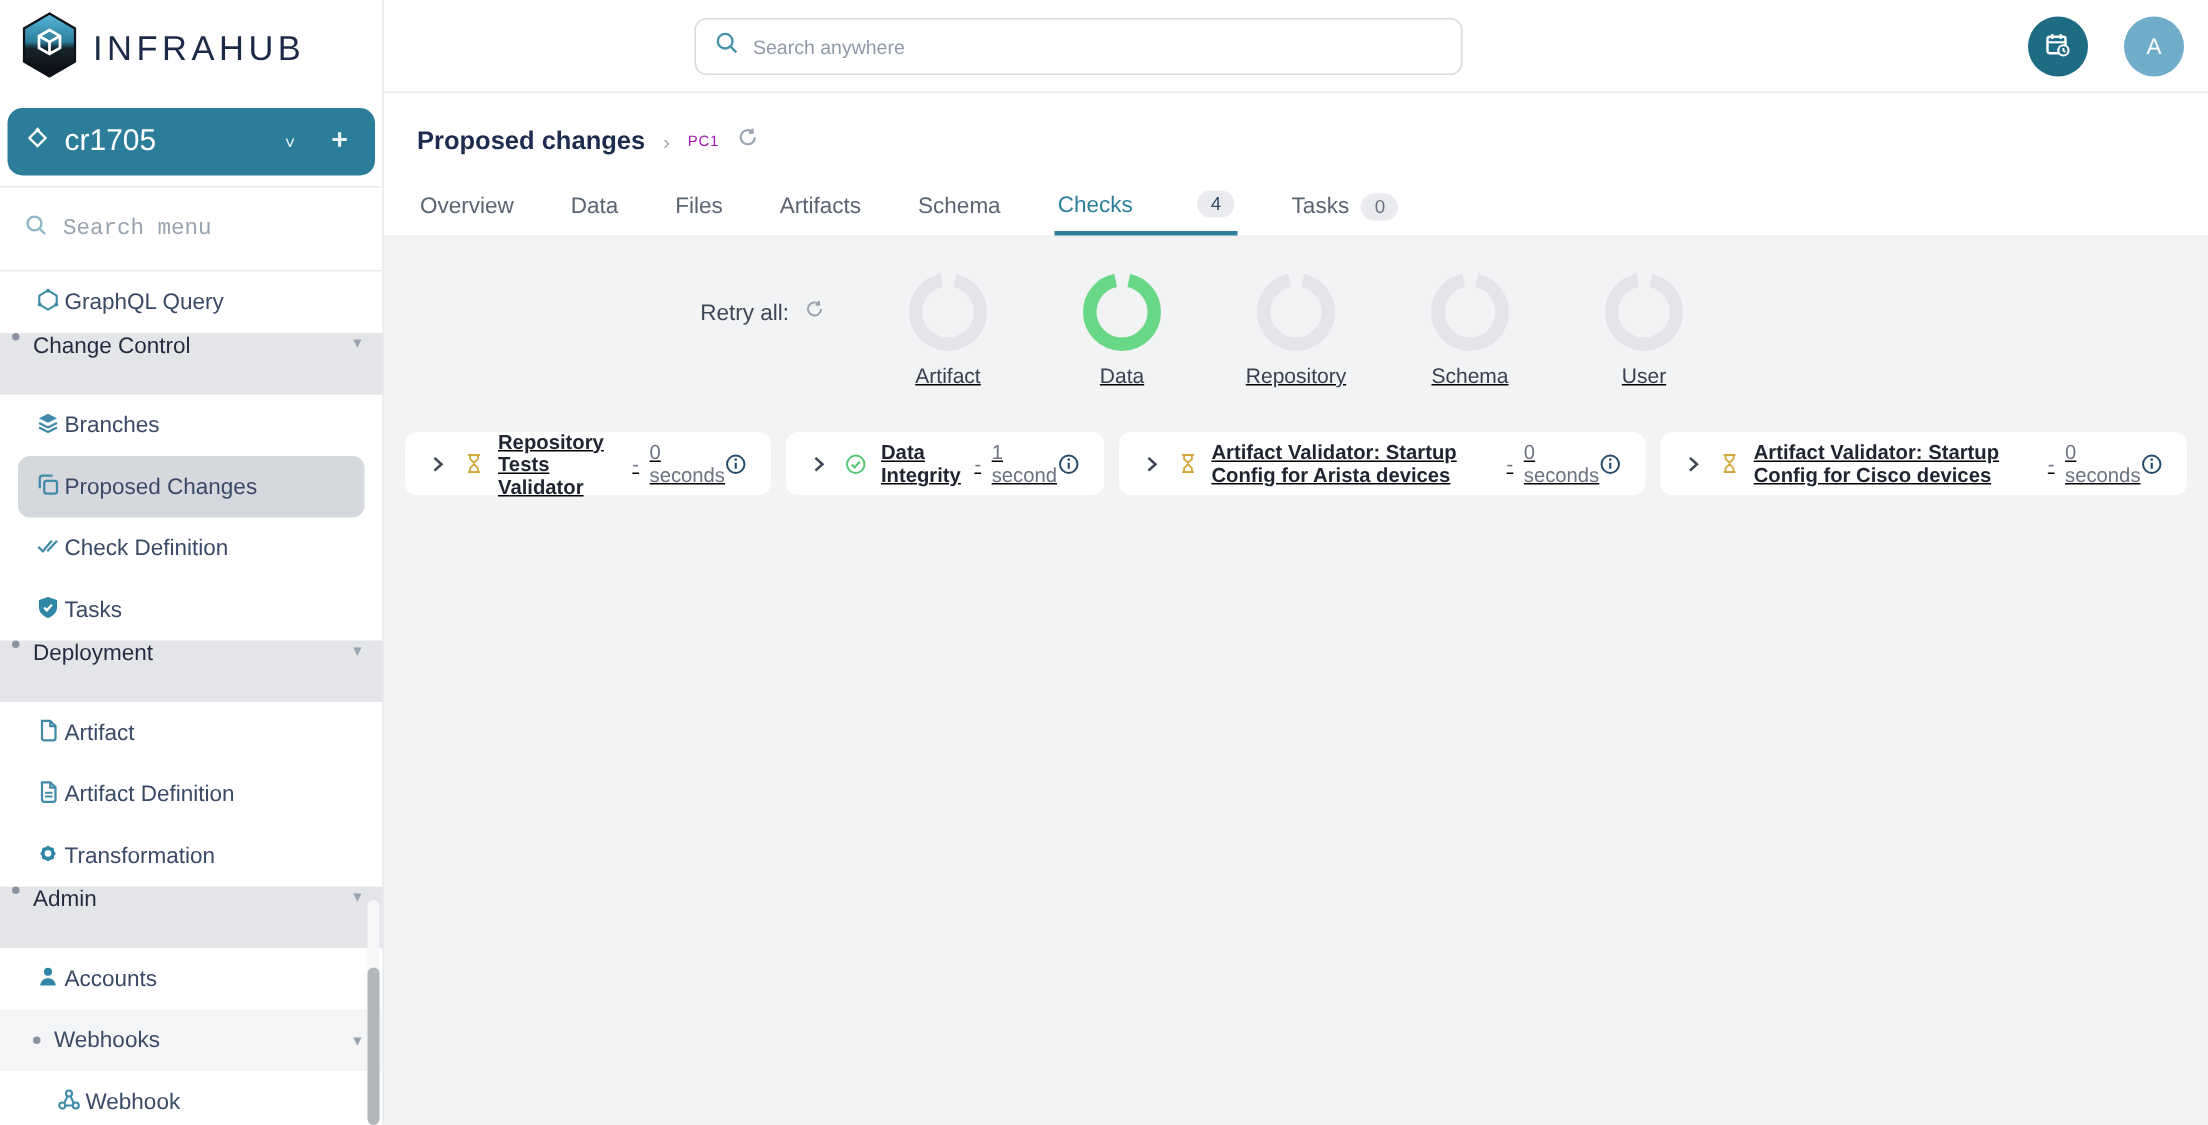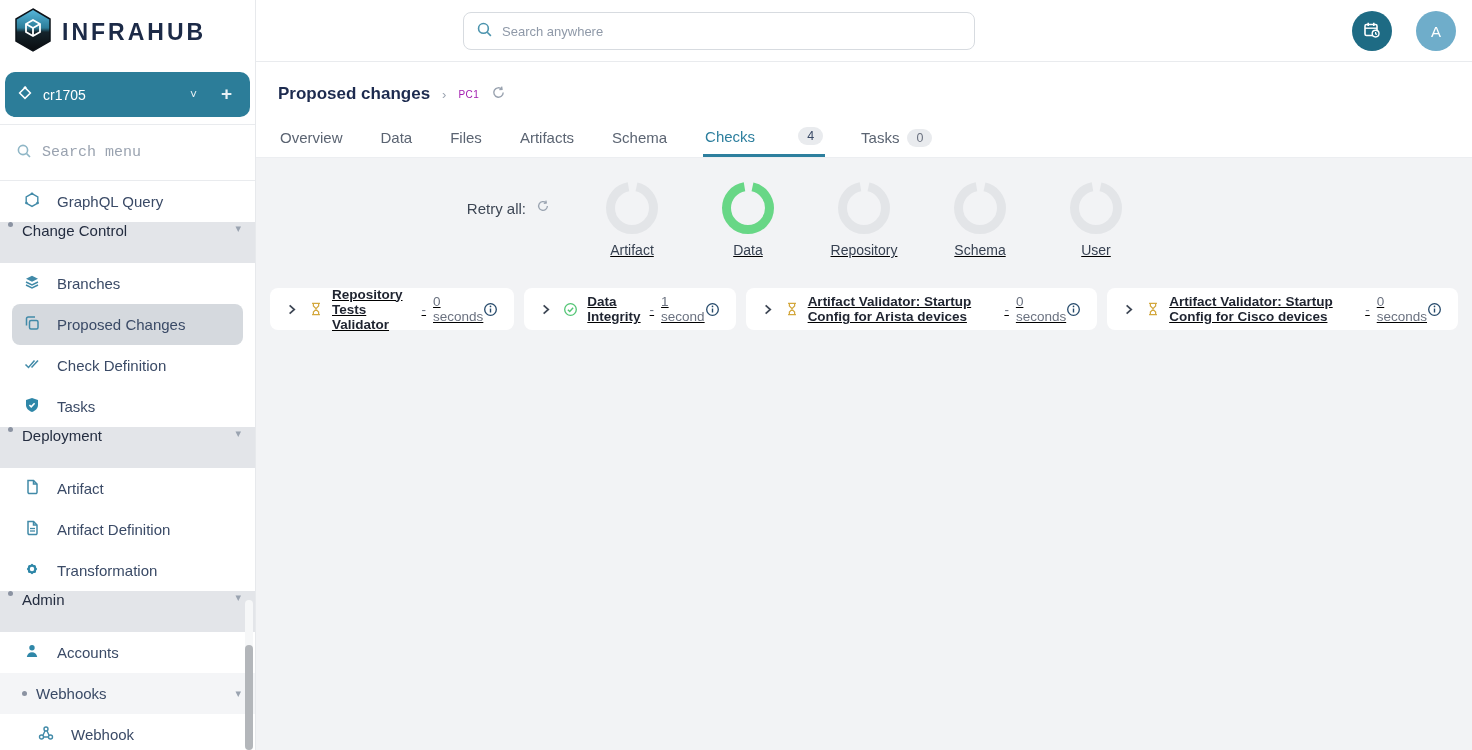--- a/index.html
+++ b/index.html
@@ -1,32 +1,32 @@
 <!DOCTYPE html>
 <html><head>
 <meta charset="utf-8">
 <style>
   * { margin:0; padding:0; box-sizing:border-box; }
   html,body { width:1472px; height:750px; overflow:hidden; font-family:"Liberation Sans", sans-serif; background:#f2f3f5; }
 
   
   .sidebar { position:absolute; left:0; top:0; width:256px; height:750px; background:#ffffff; border-right:1px solid #e7e9ec; z-index:5; }
   .side-logo { height:64px; display:flex; align-items:center; gap:10px; padding-left:14px; }
-  .logo-text { font-size:23px; font-weight:bold; letter-spacing:3px; color:#1c2a47; }
+  .logo-text { font-size:23px; font-weight:normal; letter-spacing:3px; color:#1c2a47; }
   .branch-btn { margin:8px 5px 0 5px; height:45px; background:#2c7d99; border-radius:10px; display:flex; align-items:center; color:#fff; cursor:pointer; padding:0 12px; }
-  .branch-name { font-size:14px; margin-left:10px; flex:0 0 auto; }
+  .branch-name { font-size:20px; margin-left:10px; flex:0 0 auto; }
   .branch-spacer { flex:1; }
   .branch-chevron { color:#e8f1f5; font-size:12px; padding:4px 10px; }
   .branch-plus { color:#e8f1f5; font-size:19px; font-weight:bold; padding:2px 6px 4px 14px; }
   .side-div { height:1px; background:#e9ebee; margin-top:7px; }
   .side-search { height:56px; display:flex; align-items:center; gap:10px; padding-left:16px; border-bottom:1px solid #e9ebee; }
   .side-search input { border:none; outline:none; font-size:15px; color:#3a4a66; width:180px; font-family:Liberation Mono, monospace; }
   .side-search input::placeholder { color:#9aa3b0; }
   .menu { position:relative; }
-  .menu-item { height:41px; display:flex; align-items:center; gap:17px; padding-left:24px; font-size:15px; color:#3a4a66; cursor:pointer; }
+  .menu-item { height:41px; display:flex; align-items:center; gap:3px; padding-left:24px; font-size:15px; color:#3a4a66; cursor:pointer; }
   .menu-item.selected { background:#d5d9de; border-radius:8px; margin:0 12px; padding-left:12px; }
   .menu-section { height:41px; display:flex; align-items:flex-start; background:#e3e5e9; font-size:15px; color:#242d40; padding:0 14px 0 8px; cursor:pointer; }
   .menu-subsection { height:41px; display:flex; align-items:center; background:#f4f5f7; font-size:15px; color:#3a4a66; padding:0 14px 0 22px; cursor:pointer; }
   .bullet { width:5px; height:5px; border-radius:50%; background:#8b93a2; margin-right:9px; flex:0 0 auto; }
   .sec-label { flex:1; }
   .sec-caret { color:#9aa3b0; font-size:11px; }
   .indent2 { padding-left:38px; }
   .scroll-track { position:absolute; right:2px; top:600px; width:8px; height:150px; background:#f6f7f8; border-radius:4px; }
   .scroll-thumb { position:absolute; right:2px; top:645px; width:8px; height:105px; background:#b3b6ba; border-radius:4px; cursor:pointer; }
 

